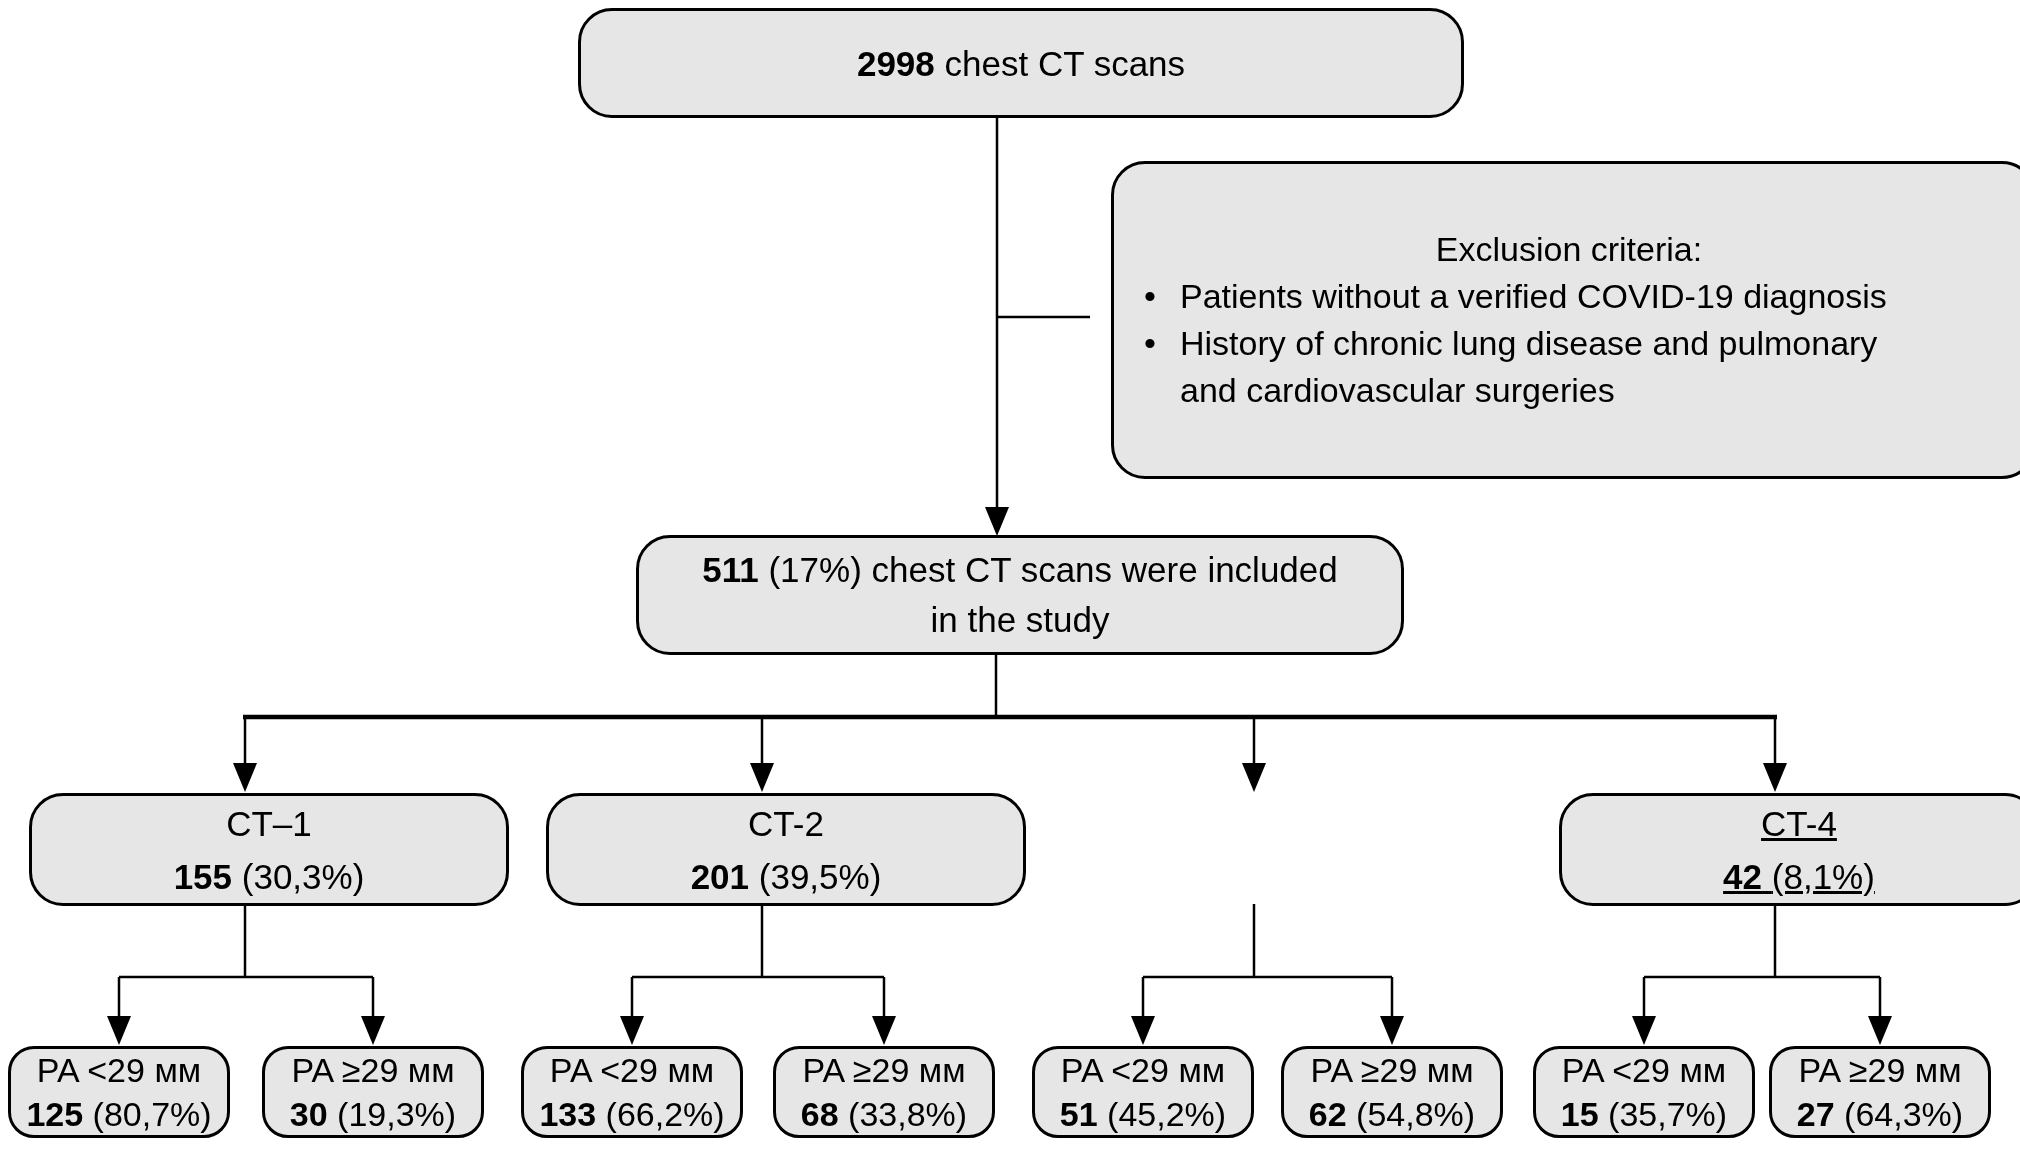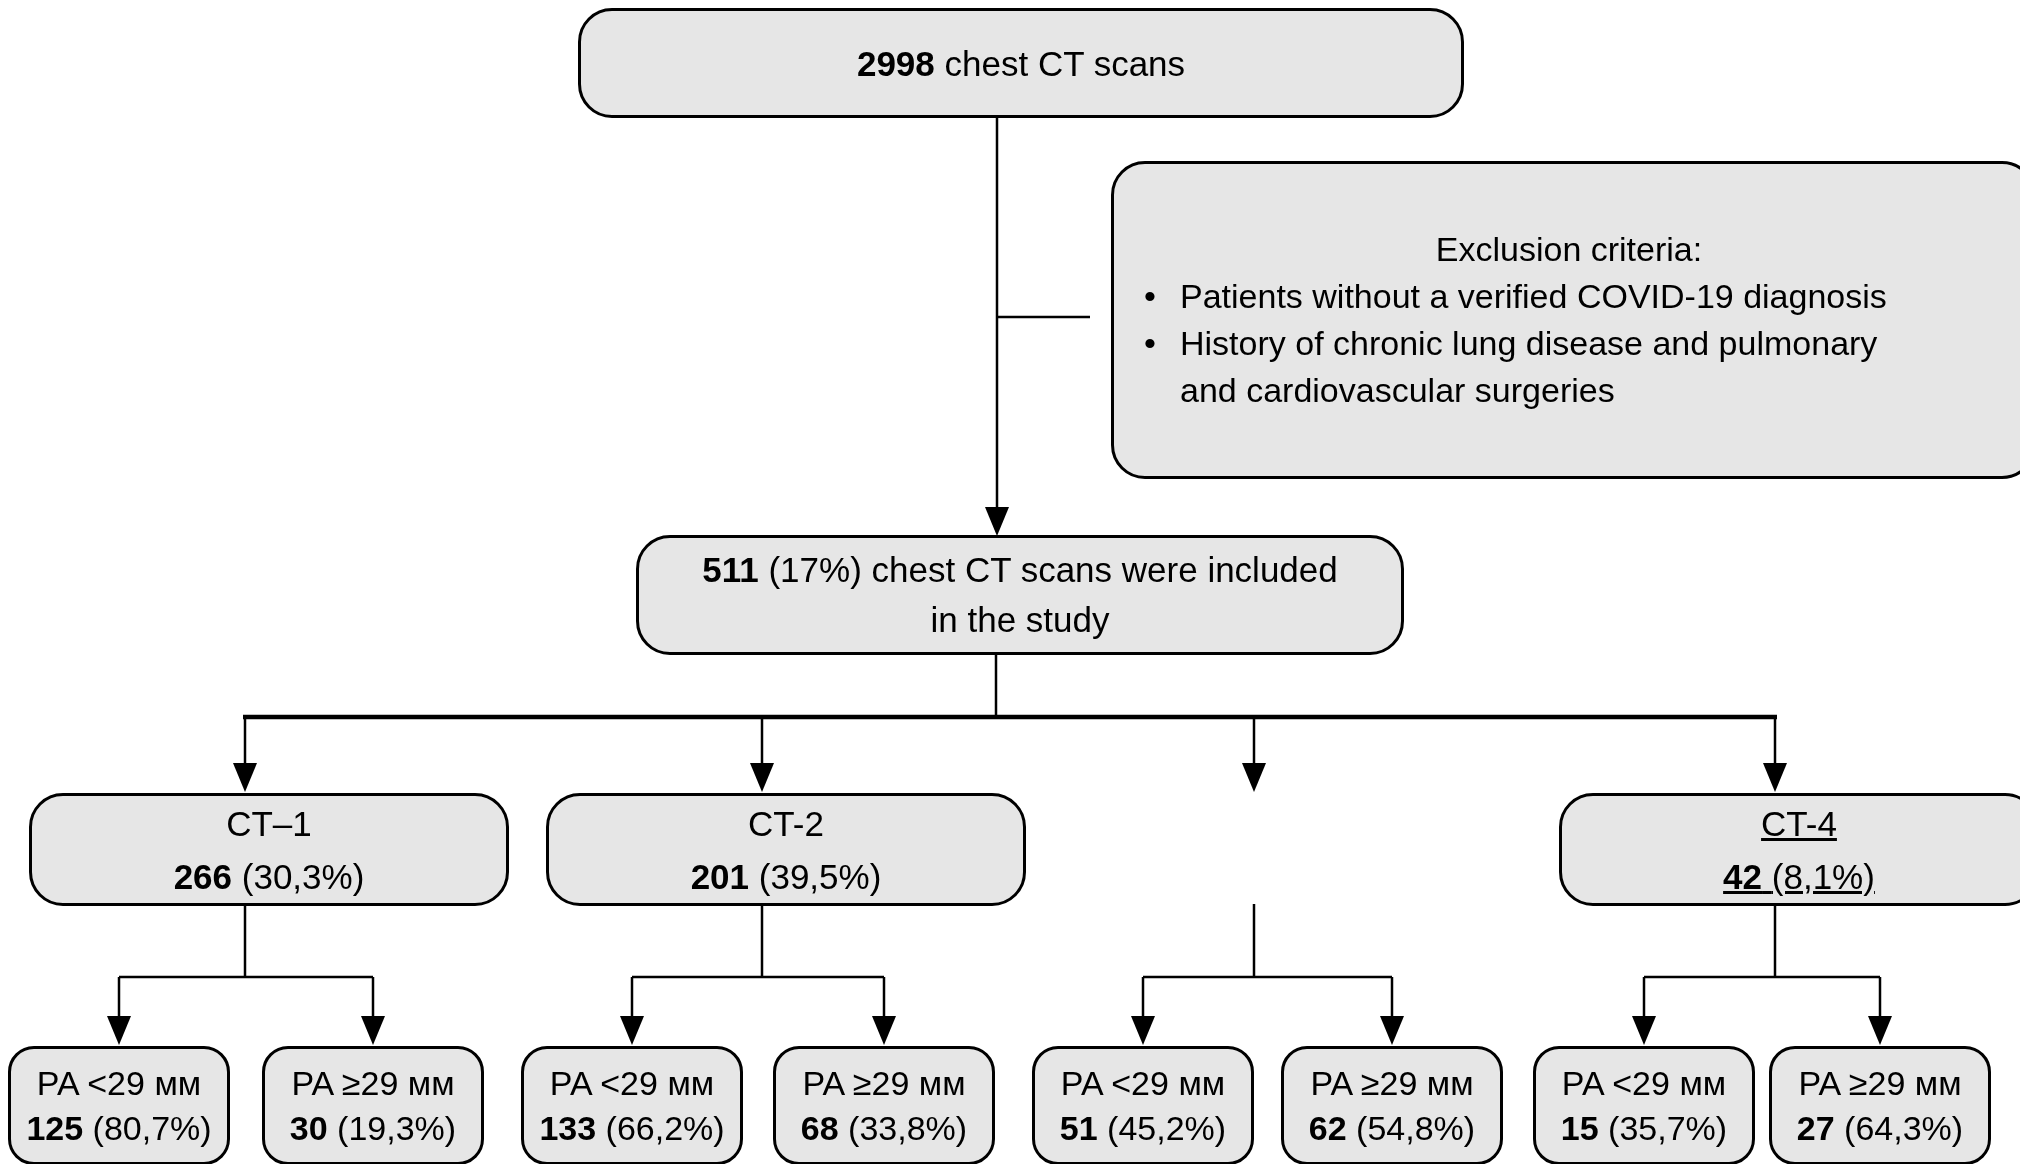--- a/index.html
+++ b/index.html
@@ -36,21 +36,21 @@
   .n-excl .excl-title { text-align: center; }
   .excl-item { padding-left: 36px; }
   .excl-item .l1 { text-indent: -36px; }
   .excl-item .bullet { display: inline-block; width: 36px; text-indent: 0; }
   
   .n-incl   { left: 612px;  top: 535px;  width: 768px; height: 120px; line-height: 50px; }
   
   .n-ct     { top: 793px; width: 480px; height: 113px; row-gap: 4px; }
   .n-ct1 { left: 5px; } .n-ct2 { left: 522px; } .n-ct3 { left: 1014px; } .n-ct4 { left: 1535px; text-decoration: underline; }
   
-  .n-leaf   { top: 1046px; width: 222px; height: 119px; font-size: 34px; line-height: 1.3; row-gap: 0; }
+  .n-leaf   { top: 1046px; width: 222px; height: 92px; font-size: 34px; line-height: 1.3; row-gap: 0; }
   .n-l1 { left: 8px; }    .n-l2 { left: 262px; }
   .n-l3 { left: 521px; }  .n-l4 { left: 773px; }
   .n-l5 { left: 1032px; } .n-l6 { left: 1281px; }
   .n-l7 { left: 1533px; } .n-l8 { left: 1769px; }
 </style>
 </head>
 <body>
 
 <div class="canvas">
 
@@ -122,21 +122,21 @@
     </div>
   </div>
 
   <div class="node rounded-lg n-incl">
     <div class="box-line"><b>511</b><span> (17%) chest CT scans were included</span></div>
     <div class="box-line">in the study</div>
   </div>
 
   <div class="node rounded-lg n-ct n-ct1">
     <div class="box-line">CT–1</div>
-    <div class="box-line"><b>266</b> <span>(30,3%)</span></div>
+    <div class="box-line"><b>155</b> <span>(30,3%)</span></div>
   </div>
   <div class="node rounded-lg n-ct n-ct2">
     <div class="box-line">CT-2</div>
     <div class="box-line"><b>201</b> <span>(39,5%)</span></div>
   </div>
   <div class="node rounded-lg n-ct n-ct4">
     <div class="box-line">CT-4</div>
     <div class="box-line"><b>42</b> <span>(8,1%)</span></div>
   </div>
 

